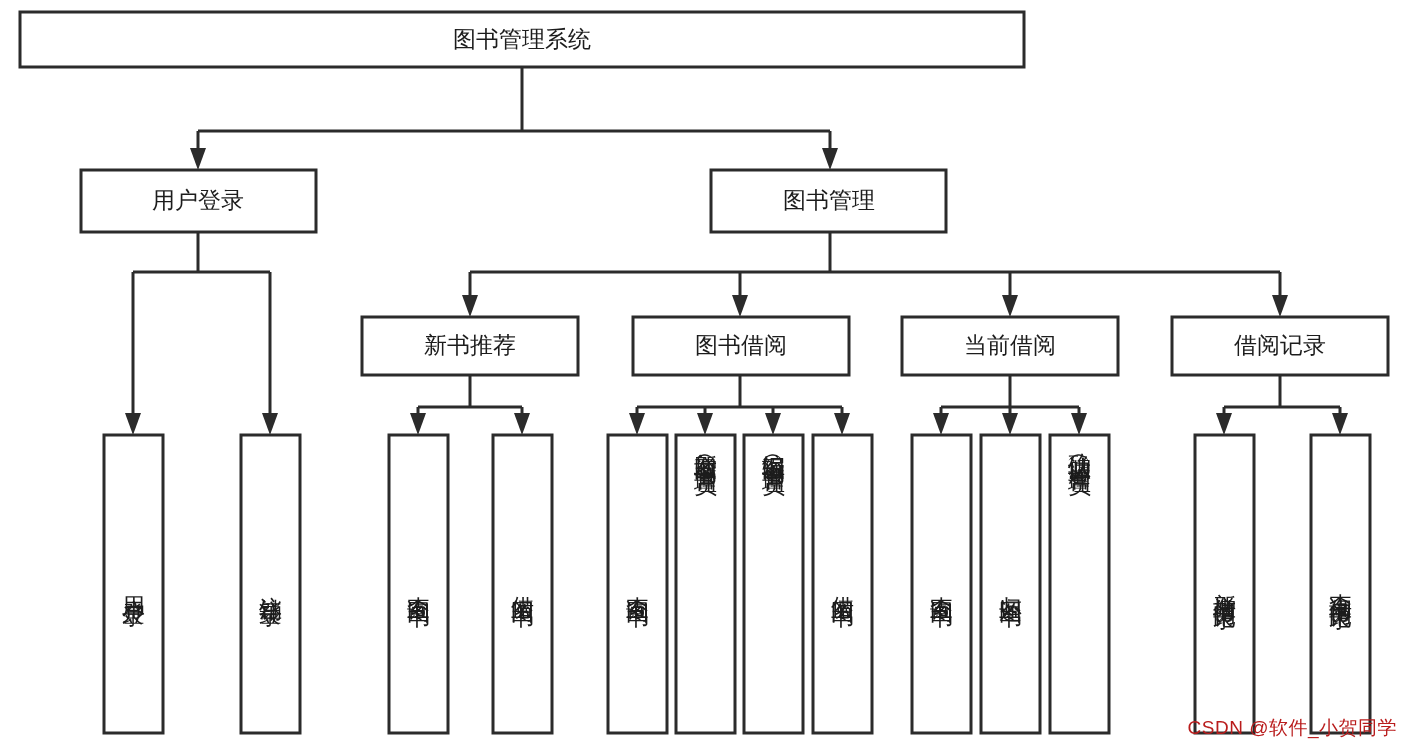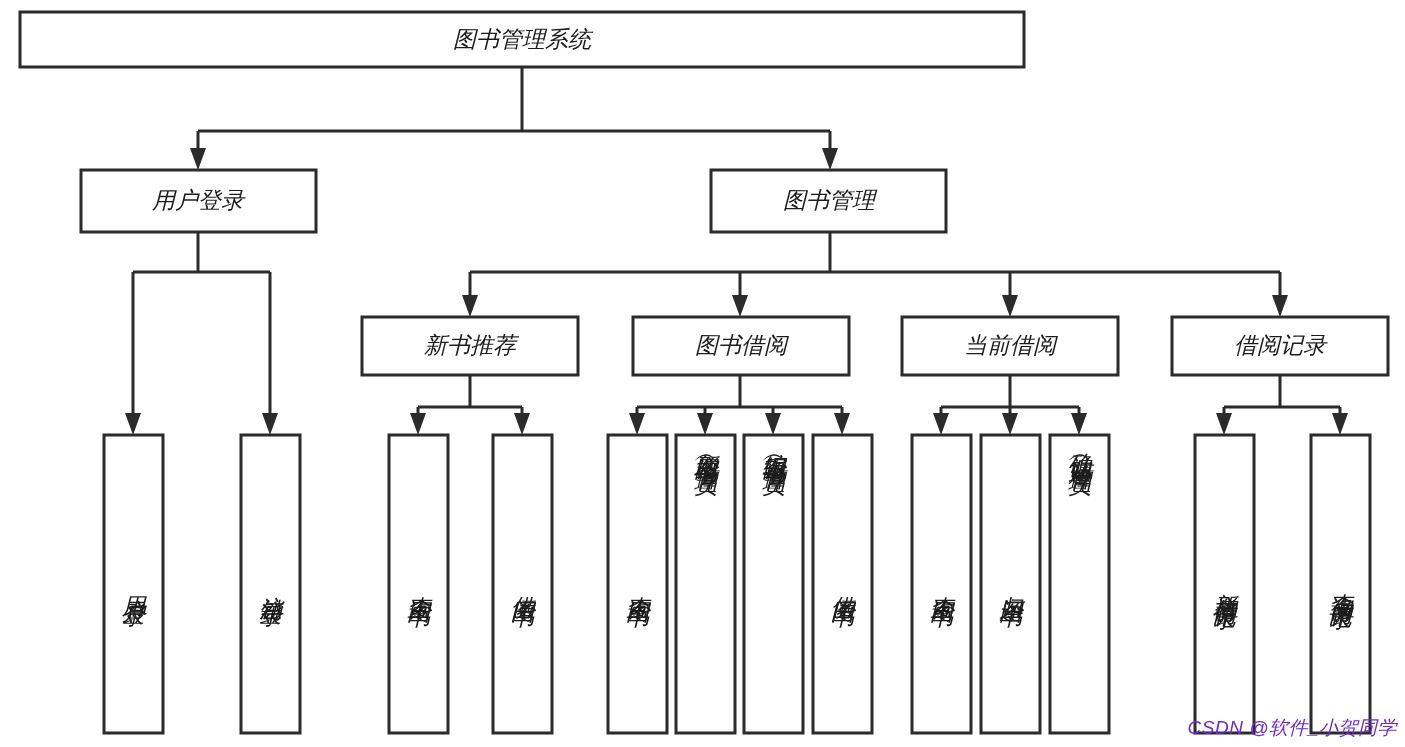--- a/index.html
+++ b/index.html
@@ -11,21 +11,20 @@
     width: 1405px;
     height: 747px;
     font-family: "Liberation Sans", "DejaVu Sans", sans-serif;
     overflow: hidden;
   }
   #diagram-root {
     position: relative;
     width: 1405px;
     height: 747px;
     background: #ffffff;
-    font-style: italic;
   }
   svg.flow {
     position: absolute;
     left: 0;
     top: 0;
     width: 1405px;
     height: 747px;
     display: block;
   }
   .node-rect {
@@ -67,21 +66,21 @@
     align-items: center;
     justify-content: center;
     pointer-events: none;
   }
   .watermark {
     position: absolute;
     right: 8px;
     bottom: 6px;
     font-family: "Liberation Sans", "DejaVu Sans", sans-serif;
     font-size: 19px;
-    color: #6d28d9;
+    color: #b91c1c;
     white-space: nowrap;
     letter-spacing: 0.5px;
   }
 </style>
 </head>
 <body>
 
 <div id="diagram-root">
 
   <svg class="flow" viewBox="0 0 1405 747" xmlns="http://www.w3.org/2000/svg">

